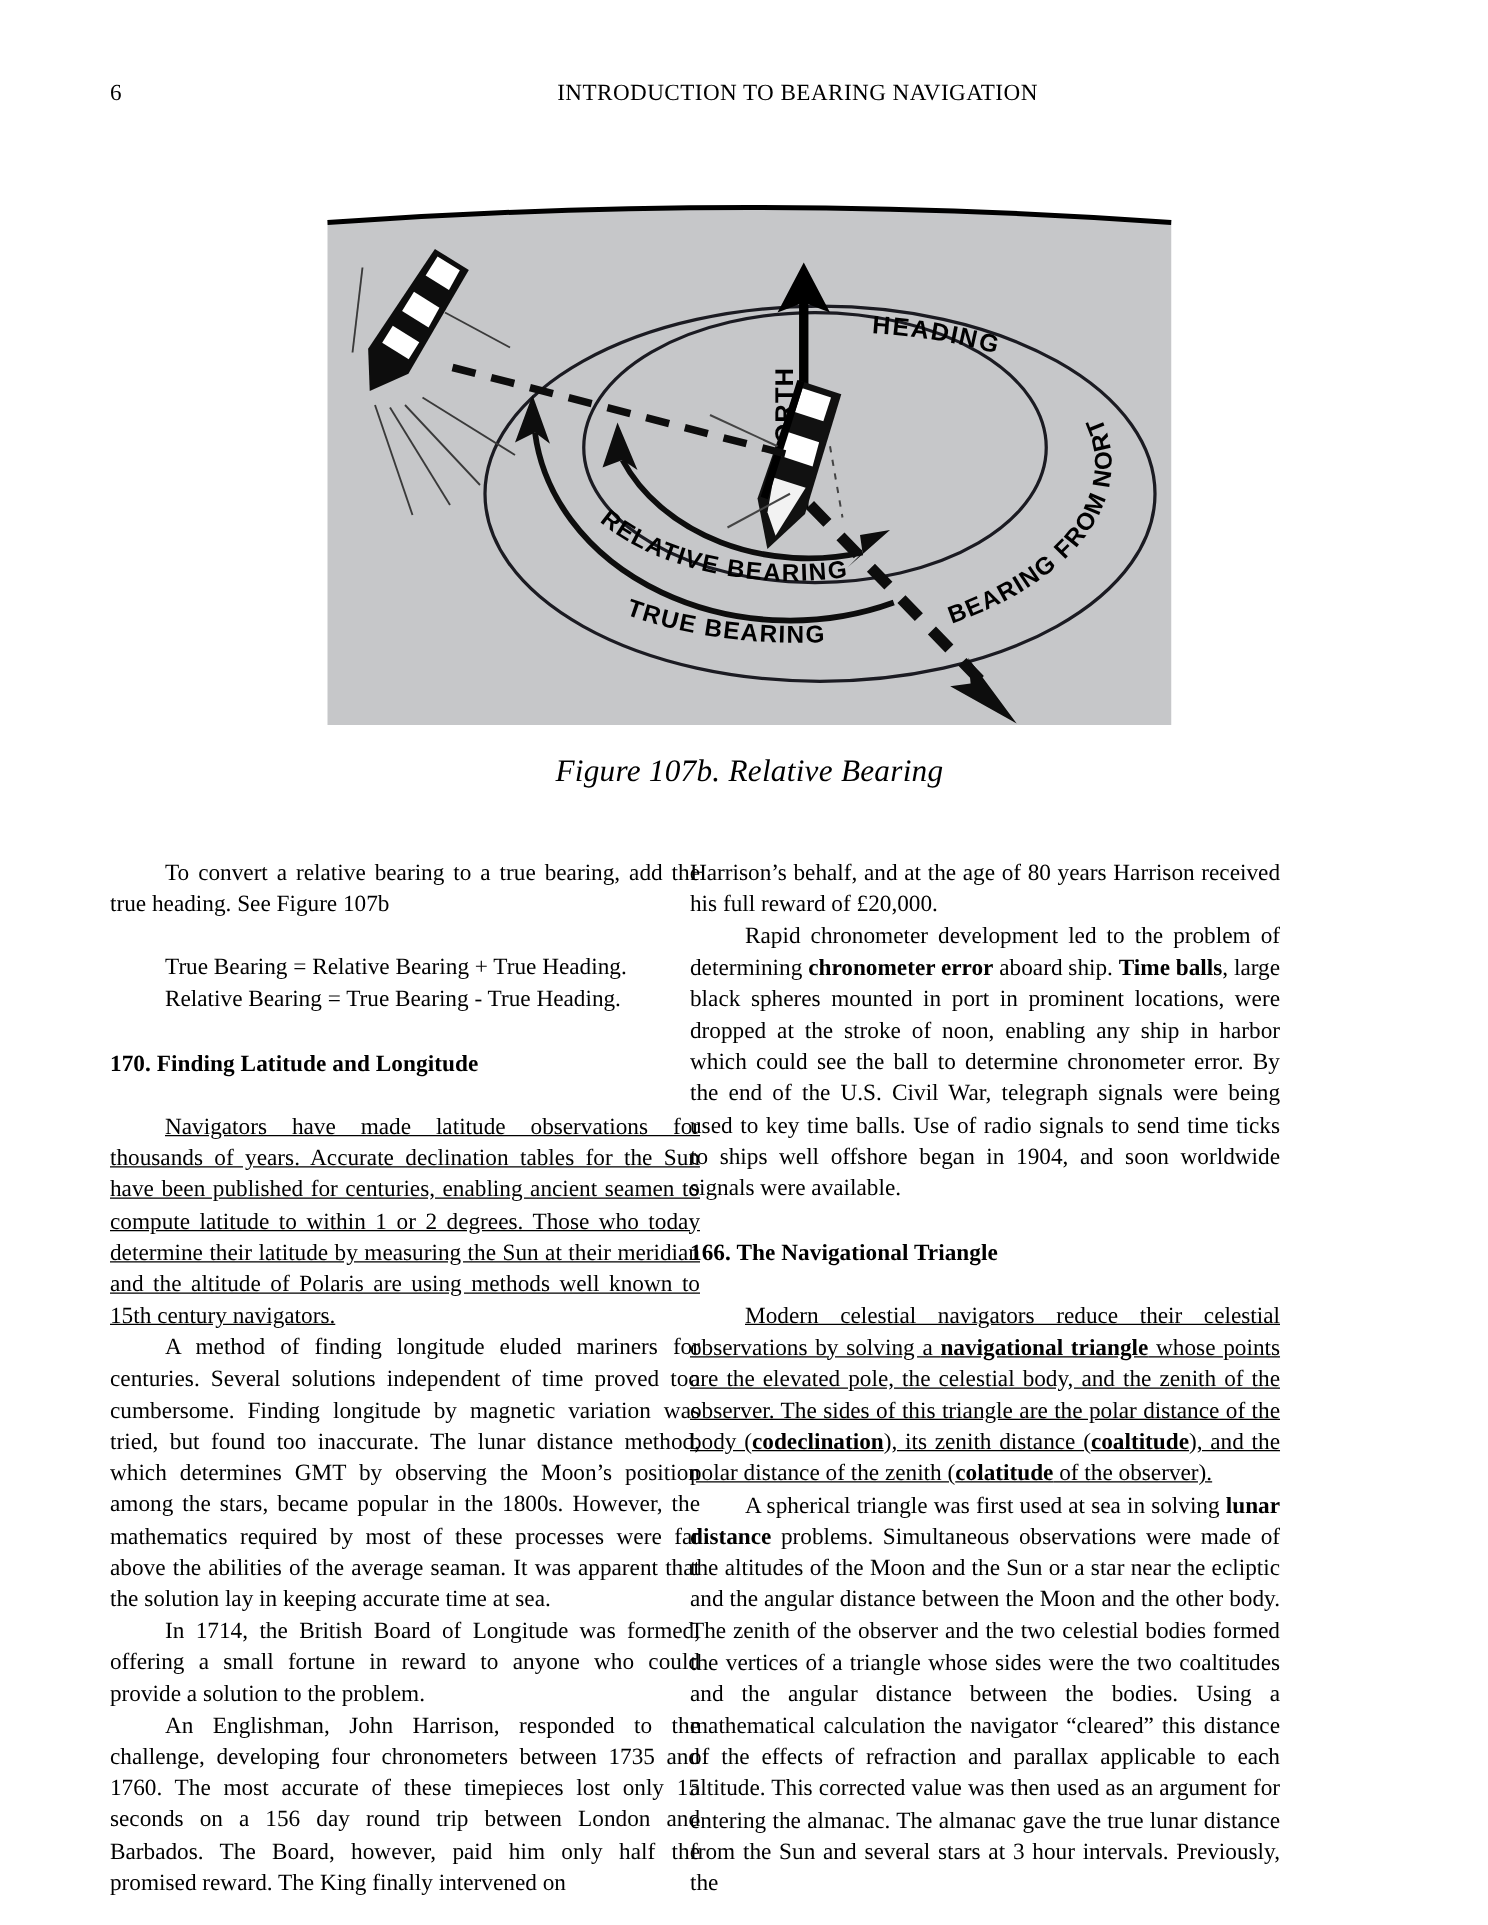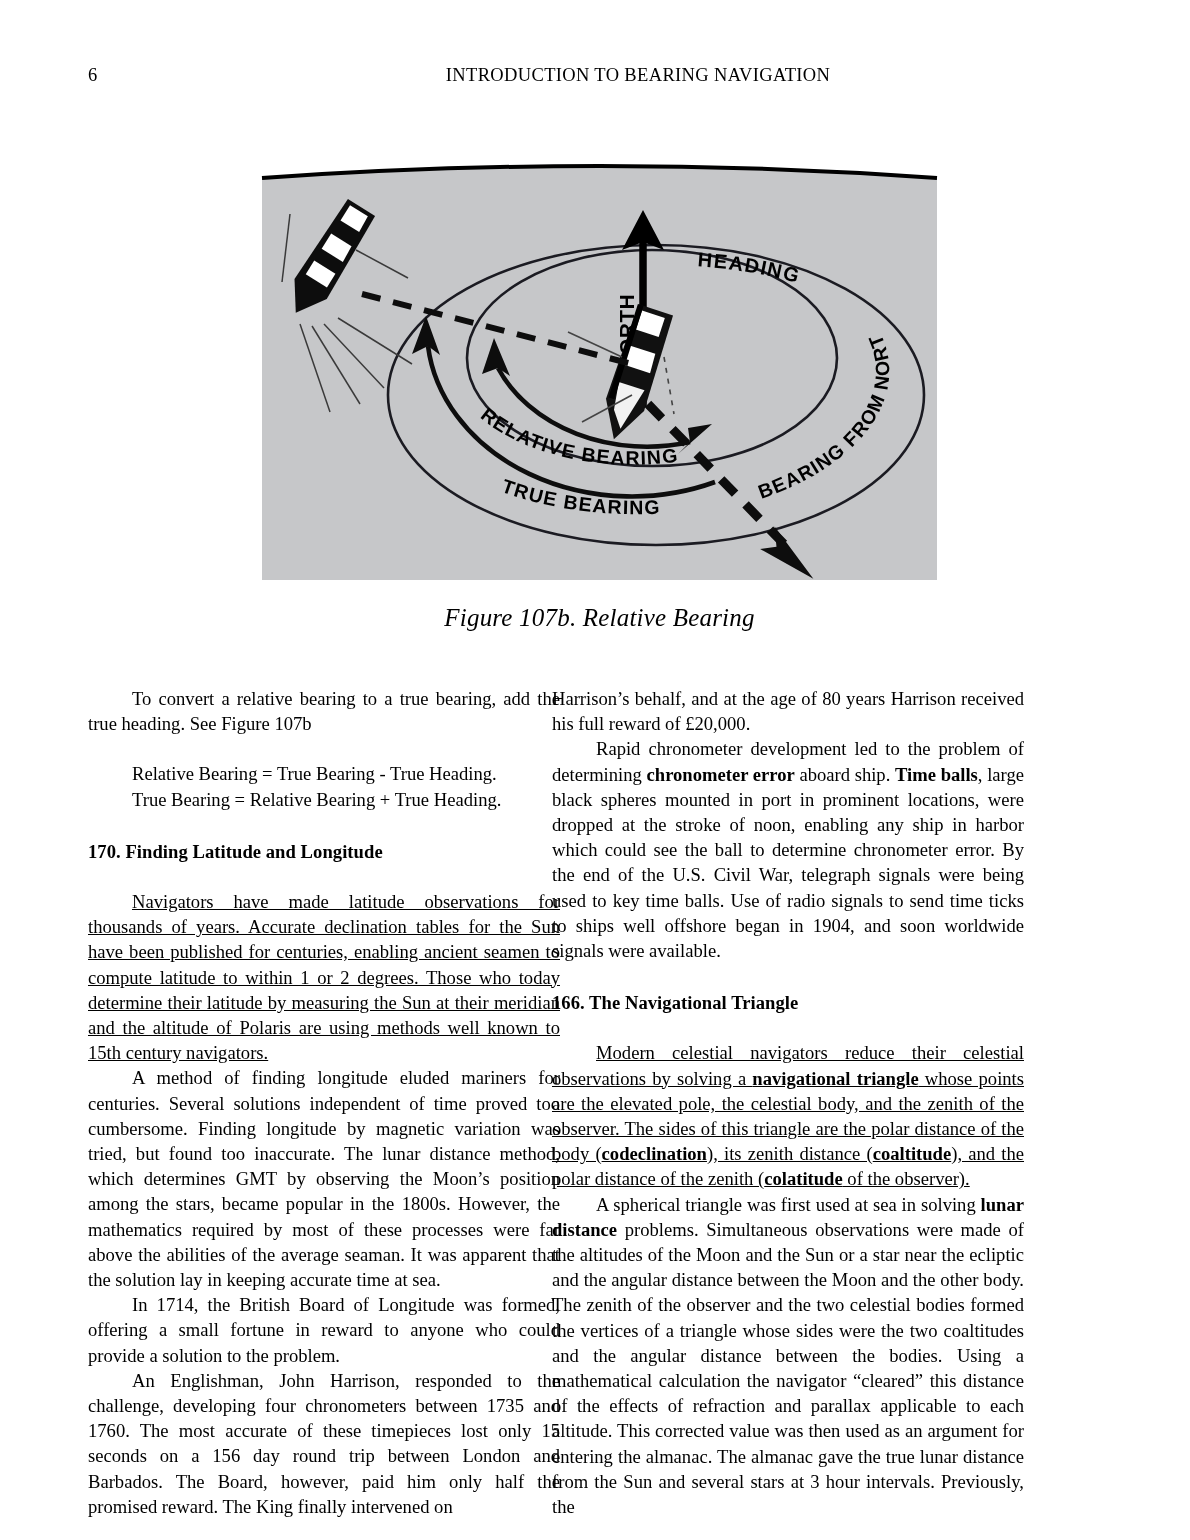--- a/index.html
+++ b/index.html
@@ -235,22 +235,22 @@
       </svg>
     </div>
     <div class="figure-caption">Figure 107b. Relative Bearing</div>
   </div>
 
   <div class="col col-left">
 
     <p>To convert a relative bearing to a true bearing, add the true heading. See Figure 107b</p>
 
     <div class="equations">
+      <div>True Bearing = Relative Bearing + True Heading.</div>
       <div>Relative Bearing = True Bearing - True Heading.</div>
-      <div>True Bearing = Relative Bearing + True Heading.</div>
     </div>
 
     <h2 class="section">170. Finding Latitude and Longitude</h2>
 
     <p>Navigators have made latitude observations for thousands of years. Accurate declination tables for the Sun have been published for centuries, enabling ancient seamen to compute latitude to within 1 or 2 degrees. Those who today determine their latitude by measuring the Sun at their meridian and the altitude of Polaris are using methods well known to 15th century navigators.</p>
     <p>A method of finding longitude eluded mariners for centuries. Several solutions independent of time proved too cumbersome. Finding longitude by magnetic variation was tried, but found too inaccurate. The lunar distance method, which determines GMT by observing the Moon’s position among the stars, became popular in the 1800s. However, the mathematics required by most of these processes were far above the abilities of the average seaman. It was apparent that the solution lay in keeping accurate time at sea.</p>
     <p>In 1714, the British Board of Longitude was formed, offering a small fortune in reward to anyone who could provide a solution to the problem.</p>
     <p>An Englishman, John Harrison, responded to the challenge, developing four chronometers between 1735 and 1760. The most accurate of these timepieces lost only 15 seconds on a 156 day round trip between London and Barbados. The Board, however, paid him only half the promised reward. The King finally intervened on</p>
   </div>
 

